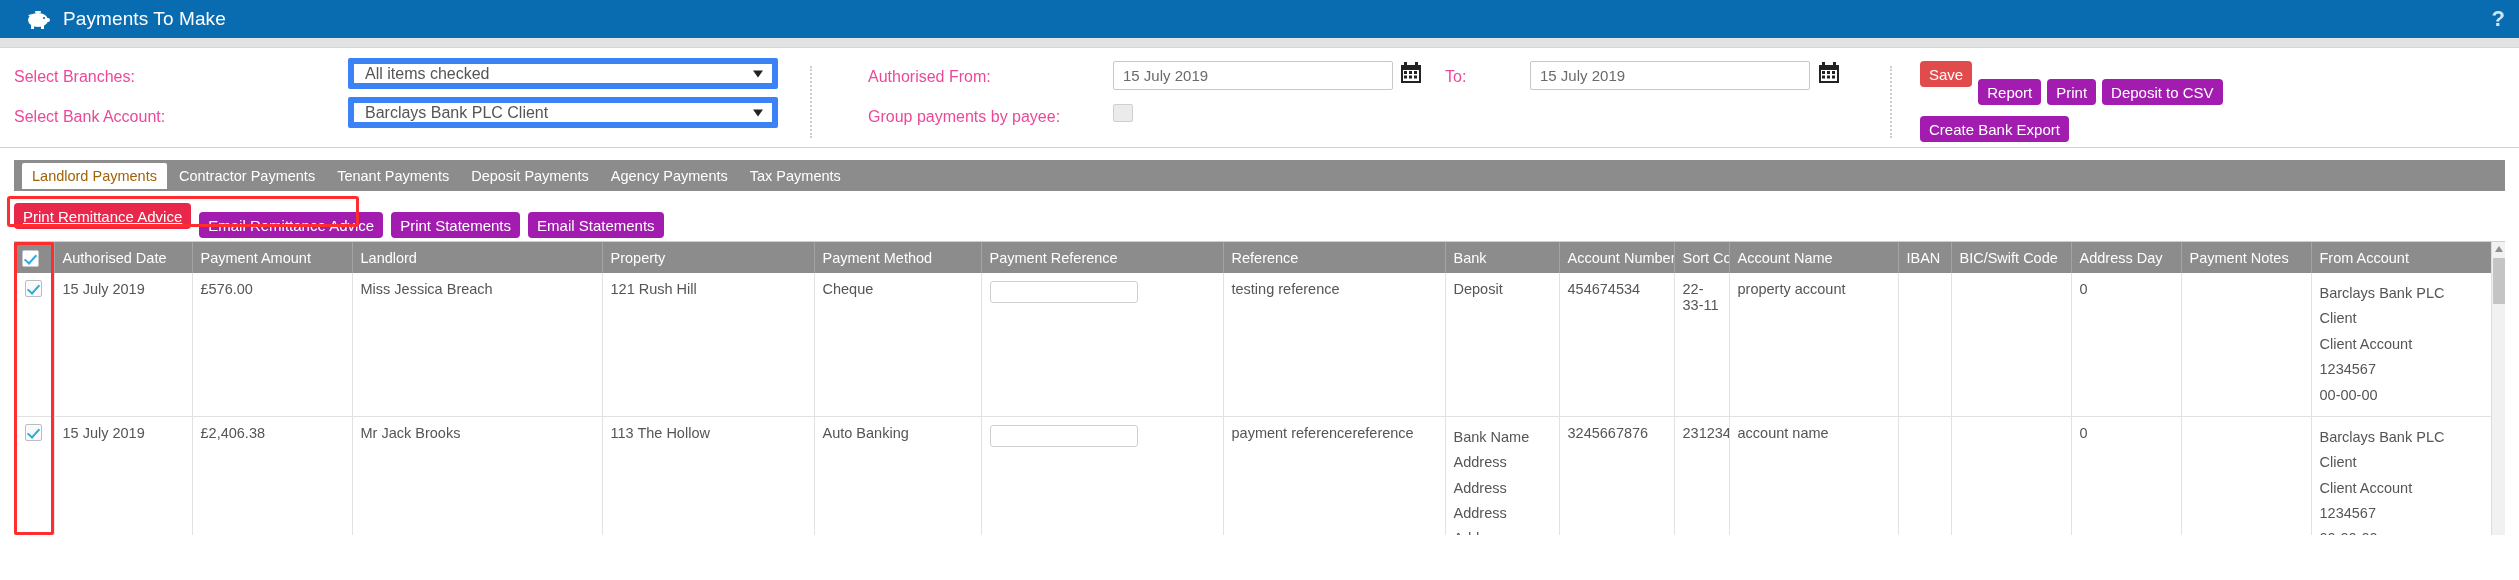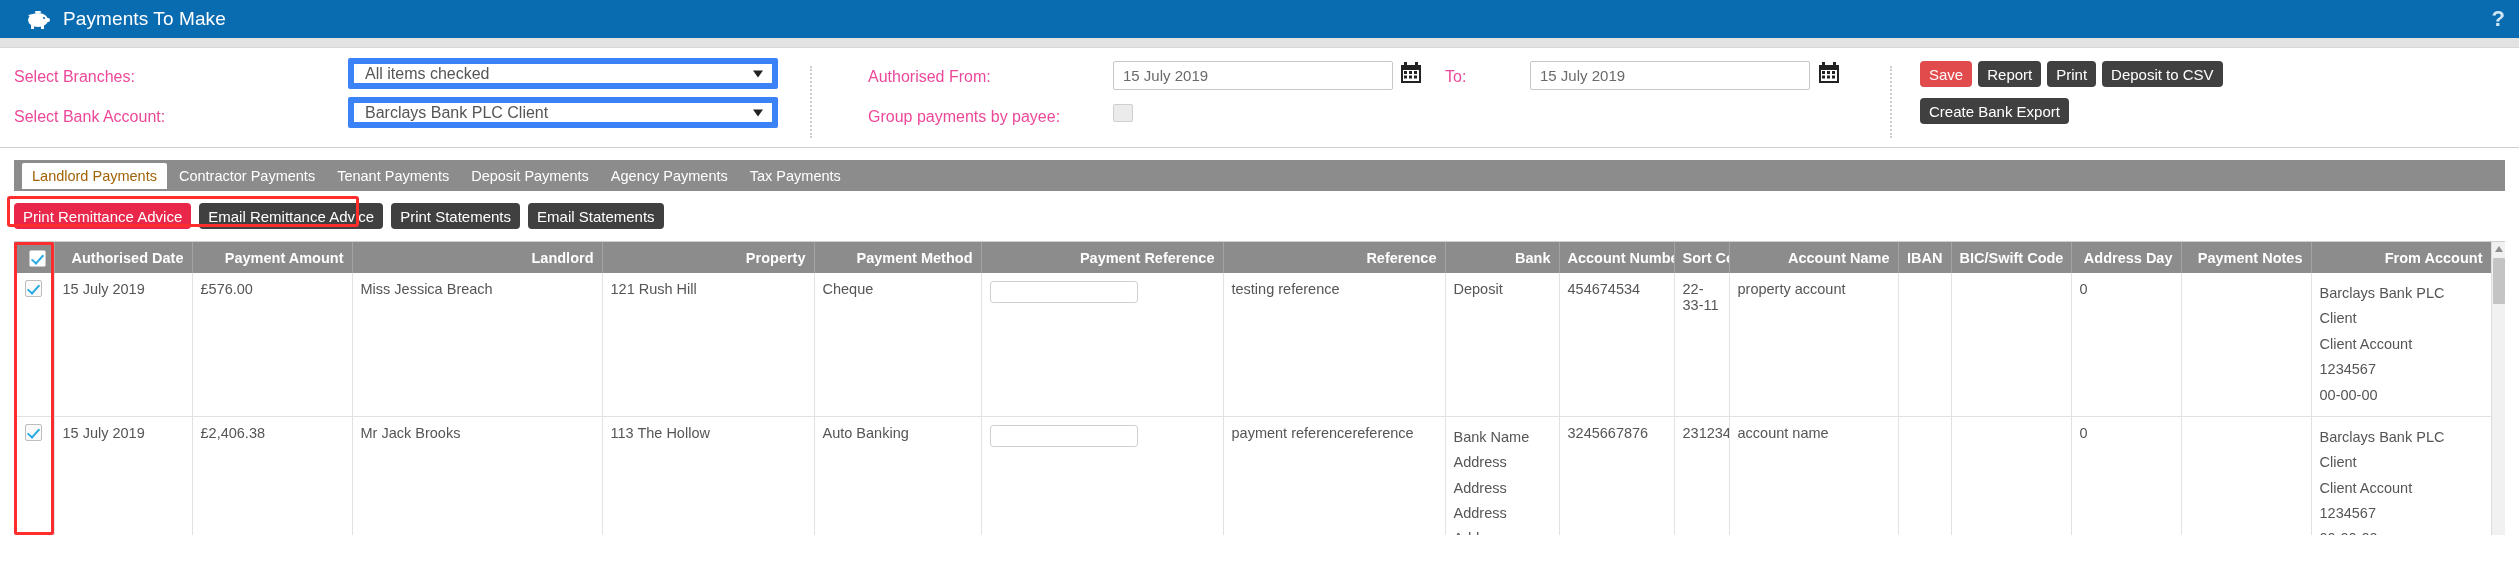--- a/index.html
+++ b/index.html
@@ -123,23 +123,23 @@
     padding: 0 9px;
     border-radius: 4px;
     color: #ffffff;
     font-size: 15px;
     line-height: 1;
     border: none;
     cursor: pointer;
     white-space: nowrap;
     font-family: "Liberation Sans", sans-serif;
   }
-  .btn-blue { background: #404040; }
+  .btn-blue { background: #a21caf; margin-top: 18px; }
   .btn-red  { background: #e24b4b; }
-  .btn-pink { background: #e8274b; }
+  .btn-pink { background: #e8274b; text-decoration: underline; }
   .btn-row  { display: flex; gap: 6px; }
 
   
   .tabstrip {
     margin: 12px 14px 0 14px;
     height: 31px;
     background: #8c8c8c;
     display: flex;
     align-items: center;
     padding-left: 8px;
@@ -186,22 +186,22 @@
   }
   table.grid {
     border-collapse: collapse;
     width: 2475px;
     table-layout: fixed;
     font-size: 14.5px;
   }
   table.grid thead th {
     background: #8c8c8c;
     color: #ffffff;
-    font-weight: bold;
-    text-align: right;
+    font-weight: normal;
+    text-align: left;
     padding: 3px 8px;
     height: 31px;
     border-right: 1px solid #a3a3a3;
     vertical-align: middle;
     white-space: nowrap;
     overflow: hidden;
   }
   table.grid tbody td {
     border-right: 1px solid #e2e2e2;
     border-bottom: 1px solid #e2e2e2;

